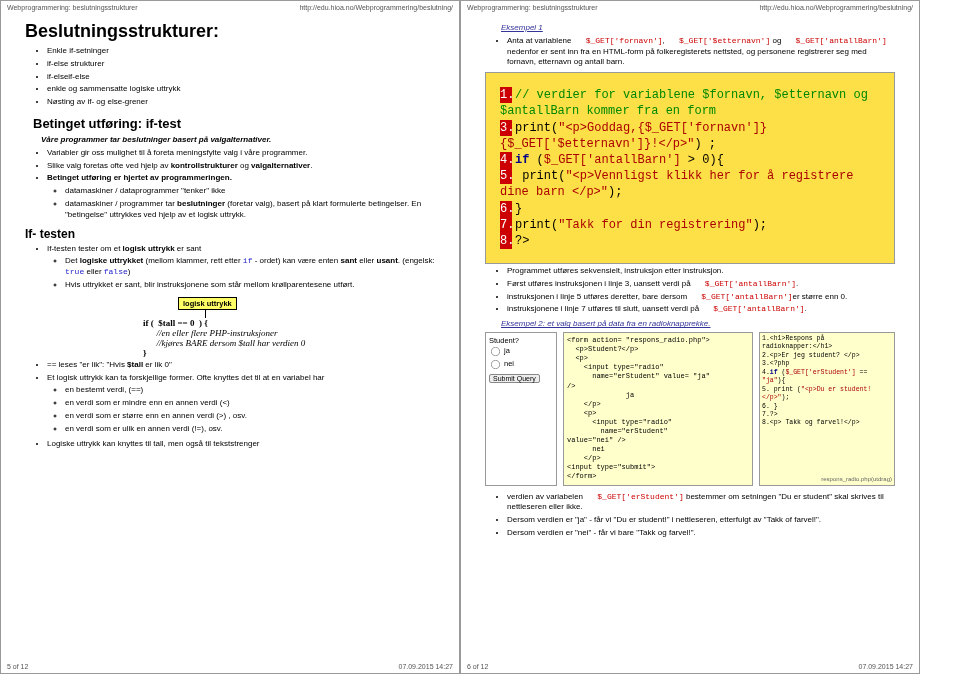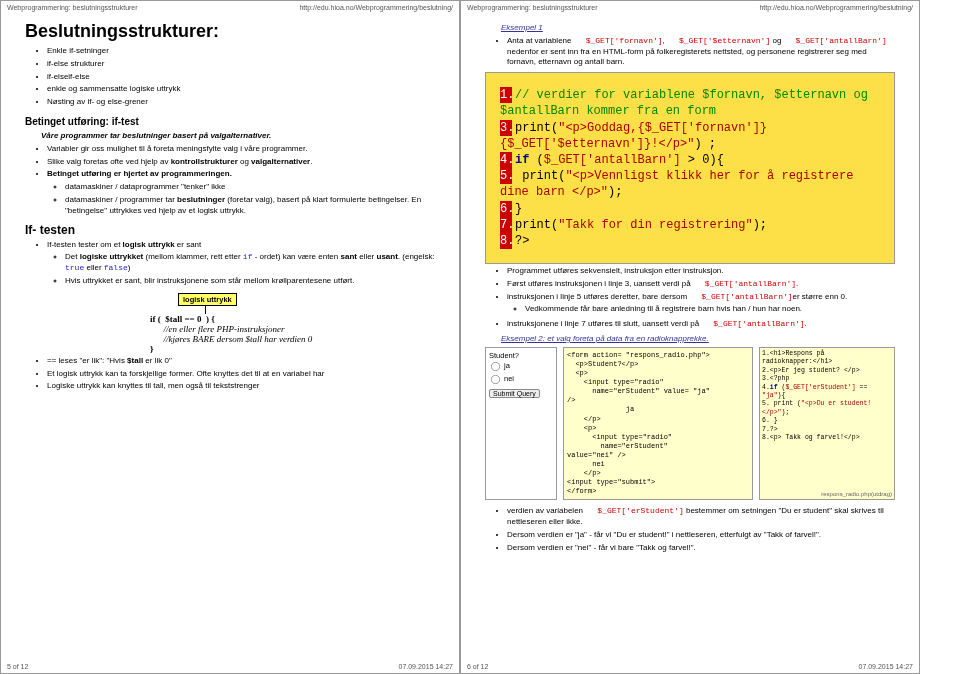--- a/index.html
+++ b/index.html
@@ -22,21 +22,21 @@
     overflow: hidden;
   }
   .hdr { position: absolute; top: 3px; font-size: 7px; color: #555; }
   .hdr.l { left: 6px; }
   .hdr.r { right: 6px; }
   .ftr { position: absolute; bottom: 3px; font-size: 7px; color: #555; }
   .ftr.l { left: 6px; }
   .ftr.r { right: 6px; }
 
   h1 { font-size: 18px; margin: 0 0 4px 0; font-weight: bold; }
-  h2 { font-size: 10px; margin: 8px 0 4px 0; font-weight: bold; }
+  h2 { font-size: 13px; margin: 8px 0 4px 8px; font-weight: bold; }
   h3 { font-size: 12px; margin: 6px 0 3px 0; font-weight: bold; }
 
   ul { margin: 2px 0 4px 0; padding-left: 22px; }
   ul ul { padding-left: 18px; }
   li { margin-bottom: 2px; line-height: 1.35; list-style: disc; }
   li li { list-style: circle; }
 
   p { margin: 2px 16px; line-height: 1.35; font-style: italic; }
 
   .red { color: #c00; font-family: "Courier New", monospace; margin-left: 12px; }
@@ -57,21 +57,21 @@
     font-size: 7.5px;
     font-weight: bold;
     display: inline-block;
     margin-left: 58px;
   }
   .vline {
     border-left: 1px solid #000;
     height: 8px;
     margin-left: 85px;
   }
-  .diag-row { margin-left: 30px; white-space: pre; }
+  .diag-row { margin-left: 23px; white-space: pre; }
   .italic { font-style: italic; }
 
   .codebox {
     background: #fde047;
     border: 1px solid #999;
     padding: 14px;
     font-family: "Courier New", monospace;
     font-size: 12px;
     line-height: 1.35;
   }
@@ -184,20 +184,26 @@
     <div class="diag-row italic">      <span>//kjøres BARE dersom $tall har verdien 0</span></div>
     <div class="diag-row"><b>}</b></div>
   </div>
 
   <ul>
     <li>
       <span>== leses "er lik": "Hvis </span><b>$tall</b><span> er lik 0"</span>
     </li>
     <li>
       <span>Et logisk uttrykk kan ta forskjellige former. Ofte knyttes det til at en variabel har</span>
+      <ul>
+        <li>en bestemt verdi, (==)</li>
+        <li>en verdi som er mindre enn en annen verdi (&lt;)</li>
+        <li>en verdi som er større enn en annen verdi (&gt;) , osv.</li>
+        <li>en verdi som er ulik en annen verdi (!=), osv.</li>
+      </ul>
     </li>
     <li>Logiske uttrykk kan knyttes til tall, men også til tekststrenger</li>
   </ul>
 
   <div class="ftr l">5 of 12</div>
   <div class="ftr r">07.09.2015 14:27</div>
 </div>
 
 <div class="page">
   <div class="hdr l">Webprogrammering: beslutningsstrukturer</div>
@@ -218,28 +224,25 @@
     <div><span class="ln">5.</span><span>    print(<span class="str">"&lt;p&gt;Vennligst klikk her for å registrere dine barn &lt;/p&gt;"</span>);</span></div>
     <div><span class="ln">6.</span><span>}</span></div>
     <div><span class="ln">7.</span><span>print(<span class="str">"Takk for din registrering"</span>);</span></div>
     <div><span class="ln">8.</span><span>?&gt;</span></div>
   </div>
 
   <ul>
     <li>Programmet utføres sekvensielt, instruksjon etter instruksjon.</li>
     <li><span>Først utføres instruksjonen i linje 3, uansett verdi på </span><span class="red">$_GET['antallBarn']</span><span>.</span></li>
     <li><span>instruksjonen i linje 5 utføres deretter, bare dersom </span><span class="red">$_GET['antallBarn']</span><span>er større enn 0.</span>
-      <ul>
-          <li>Vedkommende får bare anledning til å registrere barn hvis han / hun har noen.</li>
-        </ul>
     </li>
     <li><span>instruksjonene i linje 7 utføres til slutt, uansett verdi på </span><span class="red">$_GET['antallBarn']</span><span>.</span></li>
   </ul>
 
-  <p><span class="link">Eksempel 2: et valg foreta på data fra en radioknapprekke.</span></p>
+  <p><span class="link">Eksempel 2: et valg basert på data fra en radioknapprekke.</span></p>
 
   <div class="two-col">
     <div class="rendercell">
       <div>Student?</div>
       <div><input type="radio" style=""><span>ja</span></div>
       <div><input type="radio" style=""><span>nei</span></div>
       <button class="submitbtn">Submit Query</button>
     </div>
     <div class="formcell">
         <pre style="margin:0;font-family:inherit;white-space:pre-wrap">&lt;form action= "respons_radio.php"&gt;

